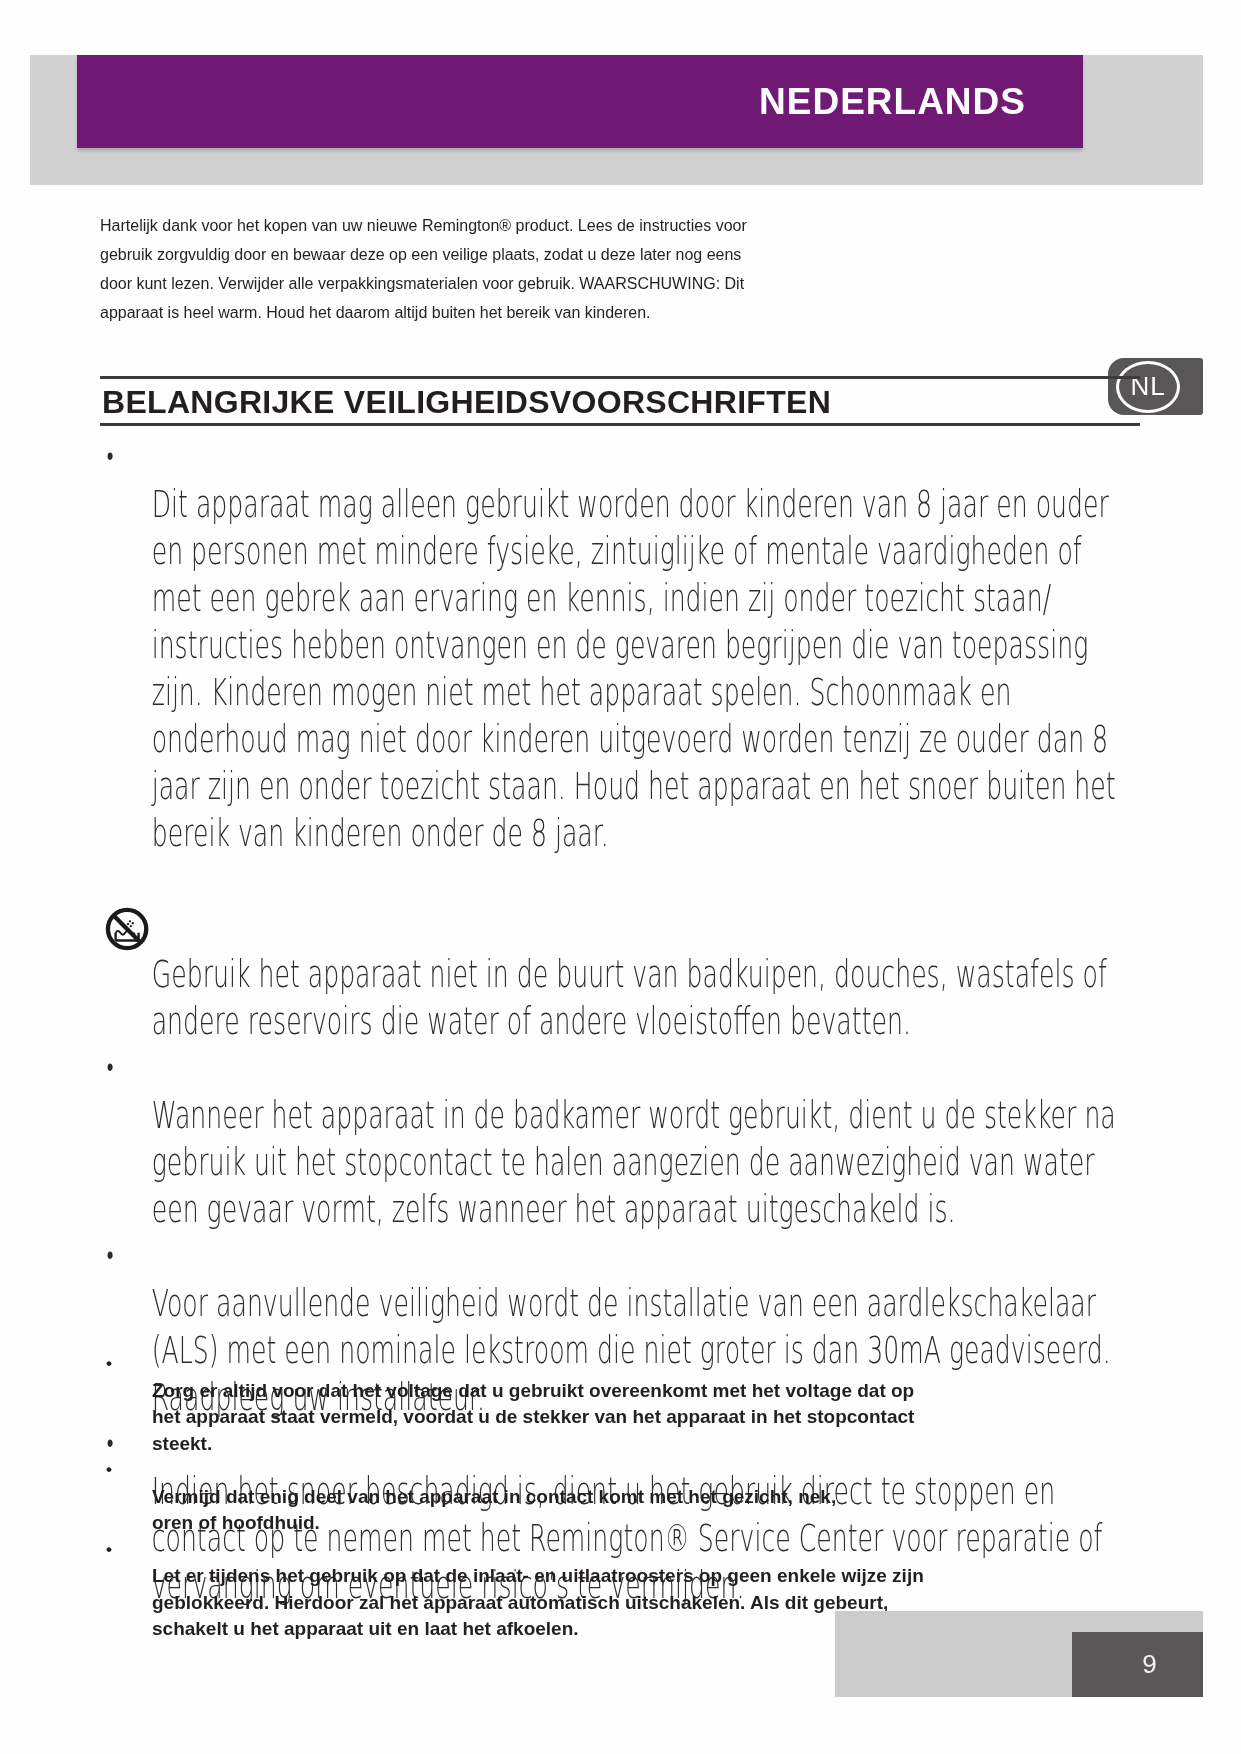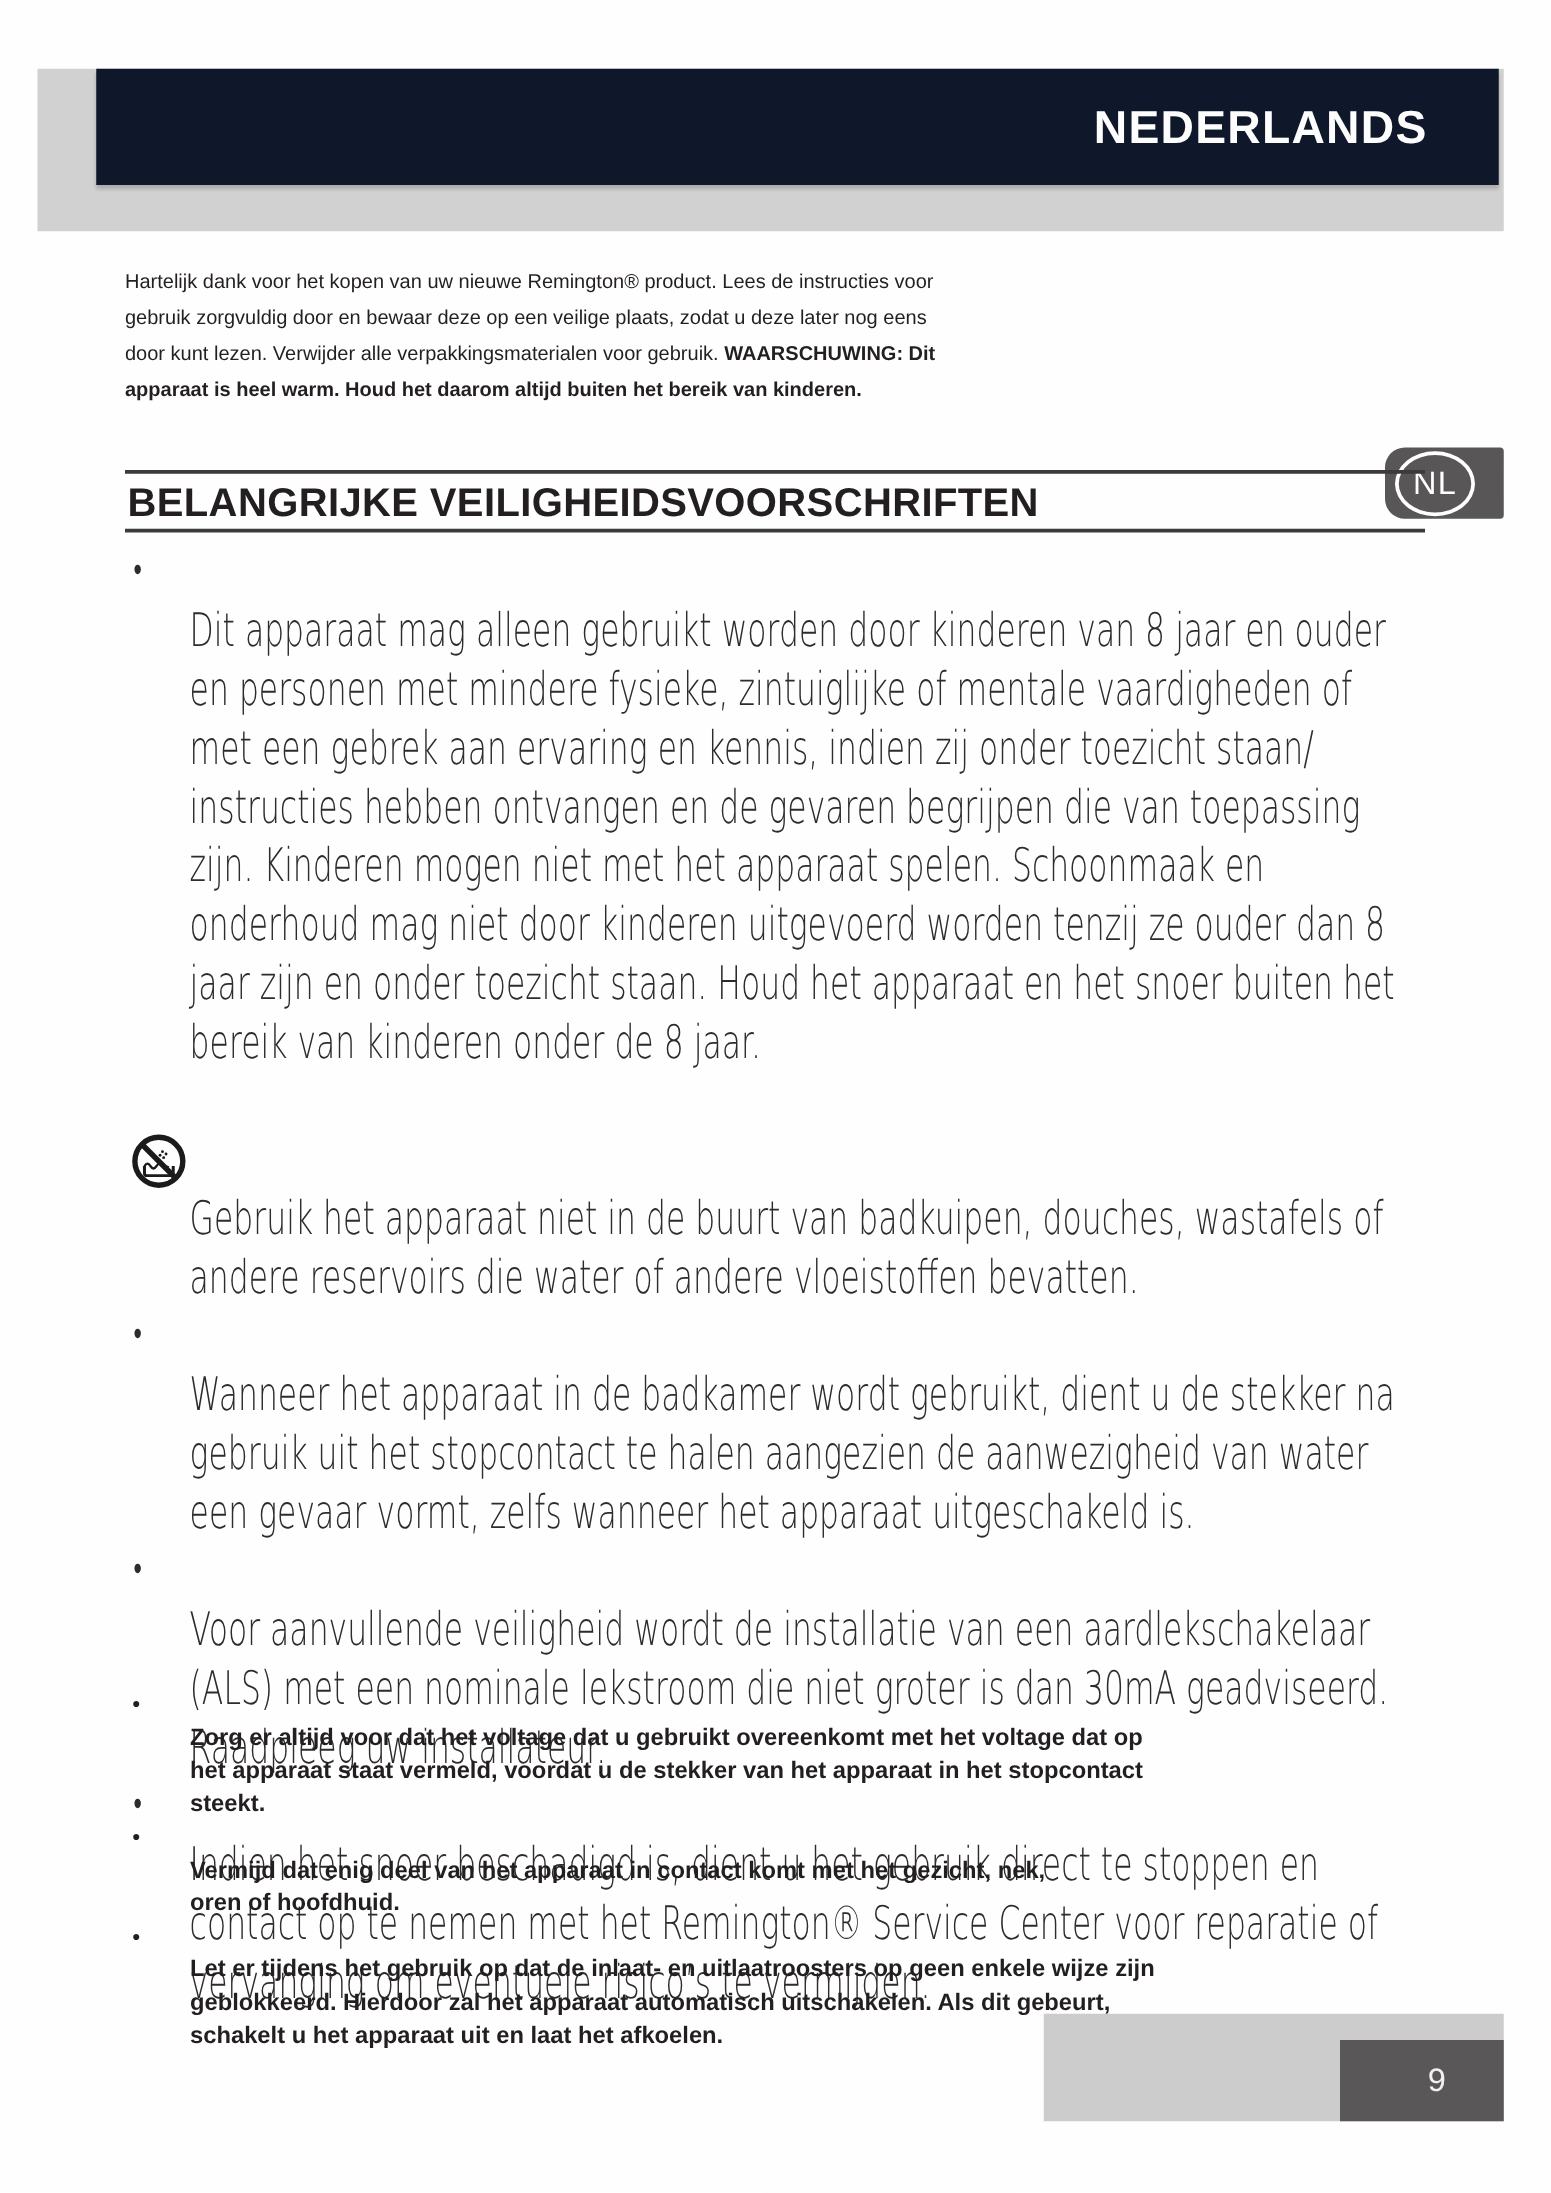--- a/index.html
+++ b/index.html
@@ -3,28 +3,28 @@
 <meta charset="utf-8">
 <style>
   html,body { margin:0; padding:0; background:#ffffff; }
   .page {
     position:relative; width:1241px; height:1754px; background:#fefefe;
     font-family:"Liberation Sans", sans-serif; color:#231f20; overflow:hidden;
   }
   
   .top-band { position:absolute; left:30px; top:55px; width:1173px; height:130px; background:#d2d1d1; }
   .header-bar {
-    position:absolute; left:77px; top:55px; width:1122px; height:93px; background:#0f172a;
+    position:absolute; left:77px; top:55px; width:1006px; height:93px; background:#701a75;
     display:flex; align-items:center; justify-content:flex-end; padding-right:57px; box-sizing:border-box;
     box-shadow:0 3px 3px rgba(0,0,0,0.18);
   }
   .header-title { color:#fdfdfd; font-size:37px; font-weight:700; letter-spacing:1px; }
   
   .intro { position:absolute; left:100px; top:211px; width:920px; font-size:16px; line-height:29px; white-space:pre-line; }
-  .intro strong { font-weight:700; }
+  .intro strong { font-weight:400; }
   
   .nl-badge {
     position:absolute; left:1108px; top:325px; width:95px; height:57px; background:#585657;
     border-radius:16px 3px 3px 16px; display:flex; align-items:center;margin-top:33px;
   }
   .nl-oval {
     margin-left:8px; width:58px; height:46px; border:3px solid #ffffff; border-radius:50%;
     display:flex; align-items:center; justify-content:center; color:#ffffff; font-size:26px; letter-spacing:1px;
   }
   

